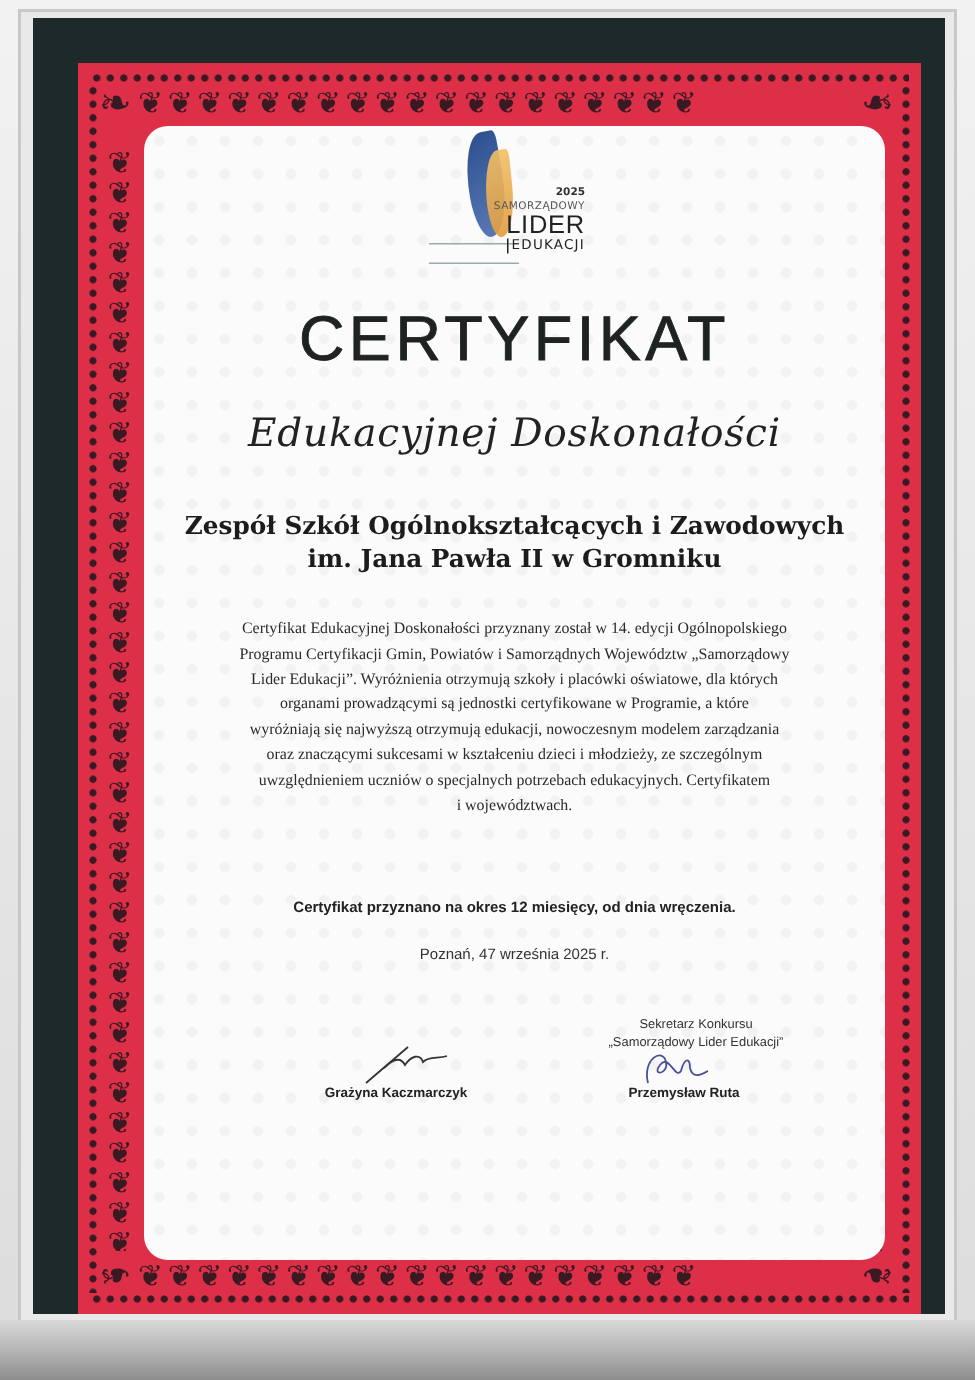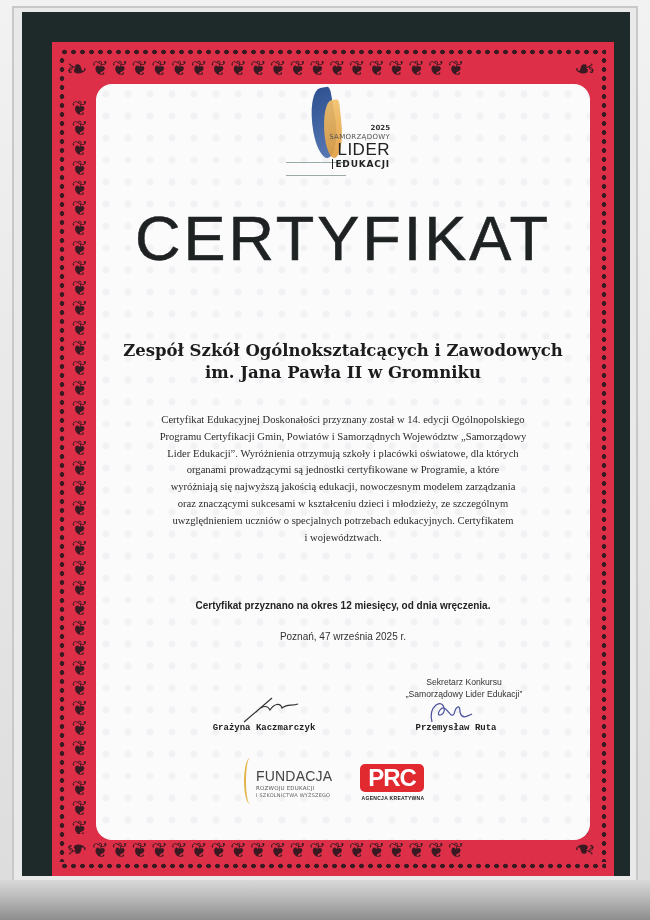--- a/index.html
+++ b/index.html
@@ -23,31 +23,31 @@
     background-image: radial-gradient(circle at 10px 10px, rgba(200,200,210,0.18) 3px, transparent 4px);
     background-size: 22px 22px; }
   .content { position: absolute; left: 96px; top: 72px; width: 558px; height: 756px; text-align: center; color: #222; }
   .logo { position: absolute; left: 186px; top: 14px; width: 112px; height: 94px; }
   .flame-blue { position: absolute; left: 30px; top: 2px; width: 24px; height: 70px; background: linear-gradient(160deg, #2d4f8f, #5a7bb5); border-radius: 60% 10% 60% 40%; transform: rotate(-10deg); }
   .flame-gold { position: absolute; left: 42px; top: 14px; width: 18px; height: 58px; background: linear-gradient(160deg, #f4c36a, #e0993a); border-radius: 60% 10% 60% 40%; transform: rotate(-6deg); opacity: 0.9; }
   .book-lines { position: absolute; left: 4px; top: 76px; width: 60px; height: 12px; border-top: 1px solid #9aa; border-bottom: 1px solid #9aa; }
   .logo-year { position: absolute; right: 4px; top: 38px; font-size: 7px; font-weight: bold; color: #333; }
   .logo-sam { position: absolute; right: 4px; top: 47px; font-size: 7px; color: #555; letter-spacing: 0.3px; }
   .logo-lider { position: absolute; right: 4px; top: 54px; font-size: 17px; color: #222; letter-spacing: 0.5px; font-family: "Liberation Sans", sans-serif; }
-  .logo-edu { position: absolute; right: 4px; top: 73px; font-size: 9px; color: #222; letter-spacing: 0.8px; border-left: 1.5px solid #222; padding-left: 2px; font-weight: bold; }
-  .title { position: absolute; left: 0; width: 494px; top: 130px; font-family: "Liberation Sans", sans-serif; font-size: 63px; letter-spacing: 3px; color: #1f2222; font-weight: normal; -webkit-text-stroke: 0.6px #1f2222; }
+  .logo-edu { position: absolute; right: 4px; top: 73px; font-size: 9px; color: #222; letter-spacing: 0.8px; border-left: 1.5px solid #222; padding-left: 2px; }
+  .title { position: absolute; left: 0; width: 494px; top: 130px; font-family: "Liberation Sans", sans-serif; font-size: 42px; letter-spacing: 3px; color: #1f2222; font-weight: normal; -webkit-text-stroke: 0.6px #1f2222; }
   .subtitle { position: absolute; left: 0; width: 494px; top: 202px; font-family: "DejaVu Serif", serif; font-style: italic; font-size: 26px; color: #222; letter-spacing: 0.5px; }
   .school { position: absolute; left: 0; width: 494px; top: 268px; font-family: "DejaVu Serif", serif; font-weight: bold; font-size: 16.5px; line-height: 22px; color: #1c1c1c; }
   .body-text { position: absolute; left: 14px; width: 466px; top: 340px; font-family: Liberation Serif, serif; font-size: 10.6px; line-height: 16.8px; color: #2a2a2a; }
   .validity { position: absolute; left: 0; width: 494px; top: 528px; font-family: "Liberation Sans", sans-serif; font-weight: bold; font-size: 10px; color: #222; }
   .place-date { position: absolute; left: 0; width: 494px; top: 559px; font-family: "Liberation Sans", sans-serif; font-size: 10px; color: #333; }
   .sig { position: absolute; font-family: "Liberation Sans", sans-serif; font-size: 8.6px; line-height: 12px; color: #333; text-align: center; }
   .sig-left { left: 48px; top: 600px; width: 240px; }
   .sig-right { left: 268px; top: 604px; width: 200px; }
-  .sig-name { position: absolute; font-family: Liberation Mono, monospace; font-weight: bold; font-size: 9px; color: #222; text-align: center; }
+  .sig-name { position: absolute; font-family: Liberation Sans, sans-serif; font-weight: bold; font-size: 9px; color: #222; text-align: center; }
   .sig-mark { position: absolute; }
   .logos-row { position: absolute; left: 146px; top: 686px; width: 220px; height: 50px; }
   .fund-logo { position: absolute; left: 0; top: 0; width: 90px; height: 48px; }
   .fund-arc { position: absolute; left: 2px; top: 0; width: 10px; height: 46px; border-left: 2px solid #e2b54a; border-radius: 50% 0 0 50%; }
   .fund-title { position: absolute; left: 14px; top: 10px; font-family: "Liberation Sans", sans-serif; font-size: 14px; color: #444; letter-spacing: 0.2px; }
   .fund-sub1 { position: absolute; left: 14px; top: 27px; font-size: 5.5px; color: #555; letter-spacing: 0.2px; }
   .fund-sub2 { position: absolute; left: 14px; top: 34px; font-size: 5px; color: #666; letter-spacing: 0.2px; }
   .prc-logo { position: absolute; left: 116px; top: 6px; width: 72px; height: 42px; }
   .prc-box { position: absolute; left: 2px; top: 0; width: 64px; height: 28px; background: #e12a30; border-radius: 5px; color: #fff; font-family: "Liberation Sans", sans-serif; font-weight: bold; font-size: 24px; line-height: 28px; text-align: center; letter-spacing: -1px; }
   .prc-sub { position: absolute; left: 0; top: 31px; width: 70px; text-align: center; font-family: "Liberation Sans", sans-serif; font-weight: bold; font-size: 5px; color: #222; letter-spacing: 0.3px; }
@@ -85,32 +85,33 @@
     <div class="flame-blue"></div>
     <div class="flame-gold"></div>
     <div class="book-lines"></div>
     <div class="logo-year">2025</div>
     <div class="logo-sam">SAMORZĄDOWY</div>
     <div class="logo-lider">LIDER</div>
     <div class="logo-edu">EDUKACJI</div>
   </div>
 
   <div class="title">CERTYFIKAT</div>
+  <div class="subtitle">Edukacyjnej Doskonałości</div>
 
   <div class="school">
     <div>Zespół Szkół Ogólnokształcących i Zawodowych</div>
     <div>im. Jana Pawła II w Gromniku</div>
   </div>
 
   <div class="body-text">
     <div>Certyfikat Edukacyjnej Doskonałości przyznany został w 14. edycji Ogólnopolskiego</div>
     <div>Programu Certyfikacji Gmin, Powiatów i Samorządnych Województw „Samorządowy</div>
     <div>Lider Edukacji”.  Wyróżnienia otrzymują szkoły i placówki oświatowe, dla których</div>
     <div>organami prowadzącymi są jednostki certyfikowane w Programie, a które</div>
-    <div>wyróżniają się najwyższą jakością edukacji, nowoczesnym modelem zarządzania</div>
+    <div>wyróżniają się najwyższą otrzymują edukacji, nowoczesnym modelem zarządzania</div>
     <div>oraz znaczącymi sukcesami w kształceniu dzieci i młodzieży, ze szczególnym</div>
     <div>uwzględnieniem uczniów o specjalnych potrzebach edukacyjnych. Certyfikatem</div>
     <div>i województwach.</div>
   </div>
 
   <div class="validity">Certyfikat przyznano na okres 12 miesięcy, od dnia wręczenia.</div>
   <div class="place-date">Poznań, 47 września 2025 r.</div>
 
   <svg class="sig-mark" style="left:146px; top:622px;" width="60" height="30" viewBox="0 0 60 30">
     <path d="M2 28 L30 4 M14 18 C22 10 26 12 28 16 C32 10 38 8 40 14 C44 10 50 12 56 10" stroke="#333" stroke-width="1.2" fill="none"></path>
@@ -119,26 +120,14 @@
 
   <div class="sig sig-right">
     <div>Sekretarz Konkursu</div>
     <div>„Samorządowy Lider Edukacji”</div>
   </div>
   <svg class="sig-mark" style="left:330px; top:624px;" width="50" height="30" viewBox="0 0 50 30">
     <path d="M6 26 C2 10 16 2 18 12 C20 20 8 22 14 14 C20 6 24 24 28 18 C30 10 34 8 34 16 C36 24 42 20 46 18" stroke="#4a4f9a" stroke-width="1.2" fill="none"></path>
   </svg>
   <div class="sig-name" style="left:300px; top:651px; width:120px;">Przemysław Ruta</div>
 
-  <div class="logos-row">
-    <div class="fund-logo">
-      <div class="fund-arc"></div>
-      <div class="fund-title">FUNDACJA</div>
-      <div class="fund-sub1">ROZWOJU EDUKACJI</div>
-      <div class="fund-sub2">I SZKOLNICTWA WYŻSZEGO</div>
-    </div>
-    <div class="prc-logo">
-      <div class="prc-box">PRC</div>
-      <div class="prc-sub">AGENCJA KREATYWNA</div>
-    </div>
-  </div>
 
 </div>
 
 </body></html>

